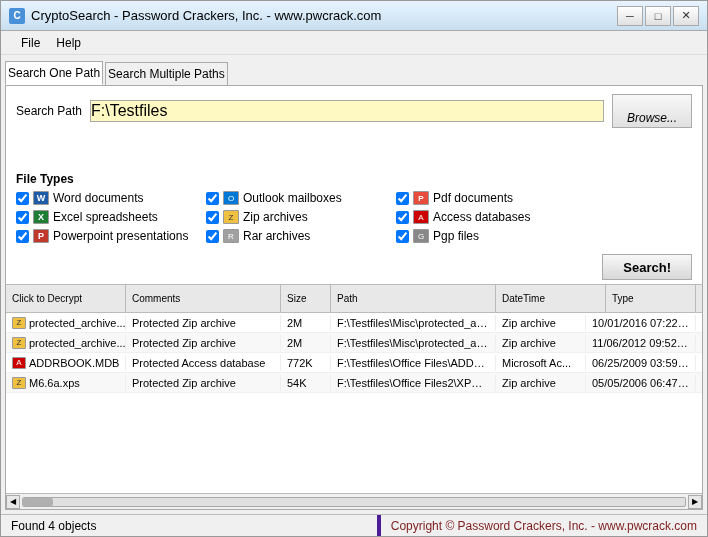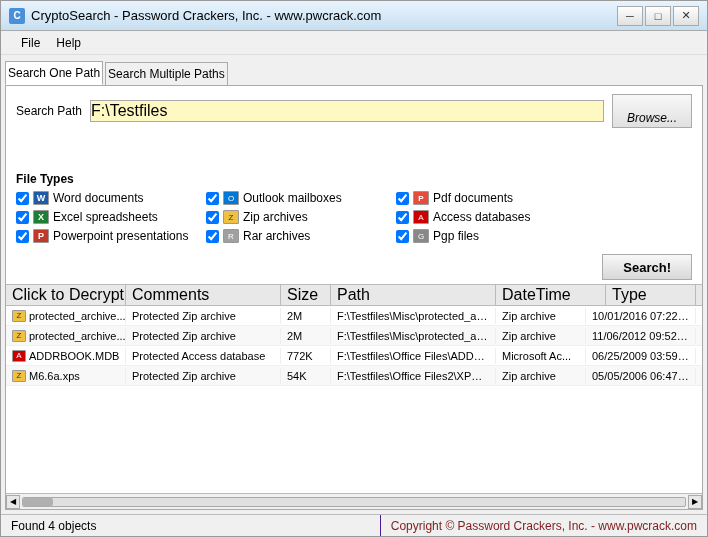--- a/index.html
+++ b/index.html
@@ -204,22 +204,22 @@
       font-weight: bold;
     }
     .results-header {
       display: flex;
       background: #e8e8e8;
       border-top: 1px solid #bbb;
       border-bottom: 1px solid #bbb;
       flex-shrink: 0;
     }
     .col-header {
-      padding: 1px 6px;
-      font-size: 16px;
+      padding: 8px 6px;
+      font-size: 10px;
       font-weight: normal;
       border-right: 1px solid #bbb;
       white-space: nowrap;
       overflow: hidden;
     }
     .col-click { width: 120px; }
     .col-comments { width: 155px; }
     .col-size { width: 50px; }
     .col-path { width: 165px; }
     .col-type { width: 90px; }
@@ -305,21 +305,21 @@
       height: 22px;
       background: #f0f0f0;
       border-top: 1px solid #bbb;
       display: flex;
       align-items: center;
       flex-shrink: 0;
     }
     .status-left {
       padding: 0 10px;
       font-size: 12px;
-      border-right: 1px solid #4c1d95;
+      border-right: 4px solid #4c1d95;
       height: 100%;
       display: flex;
       align-items: center;
       flex: 1;
     }
     .status-right {
       padding: 0 10px;
       font-size: 12px;
       color: #7f1d1d;
     }

